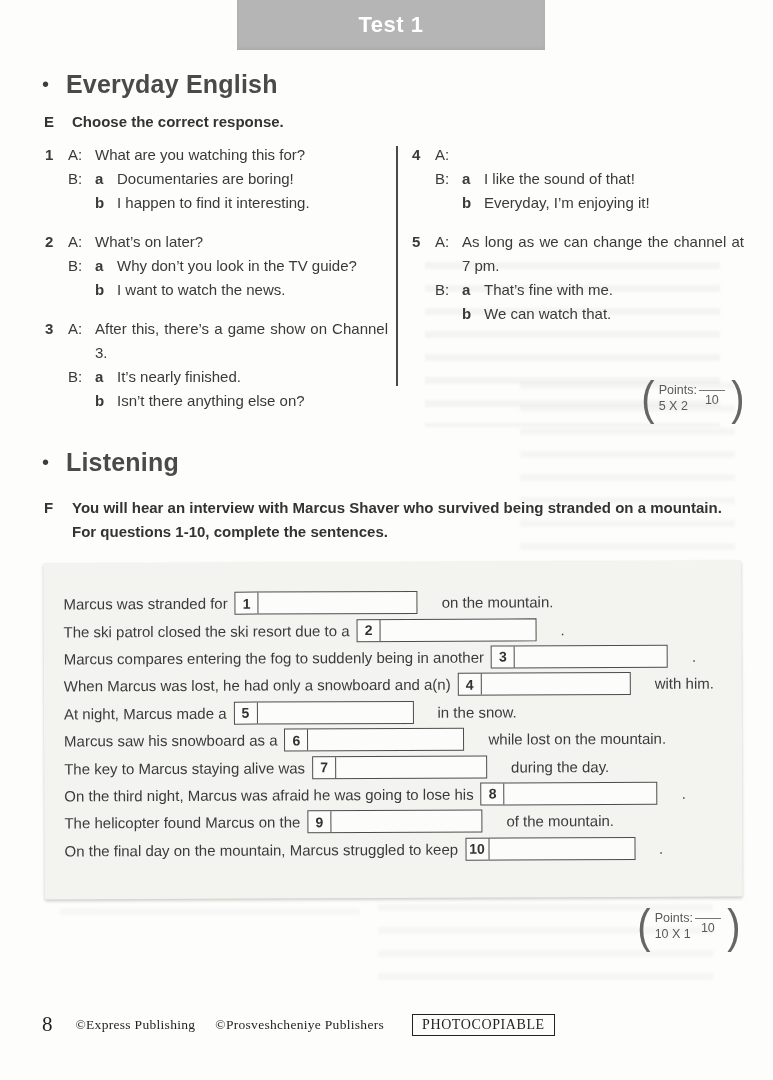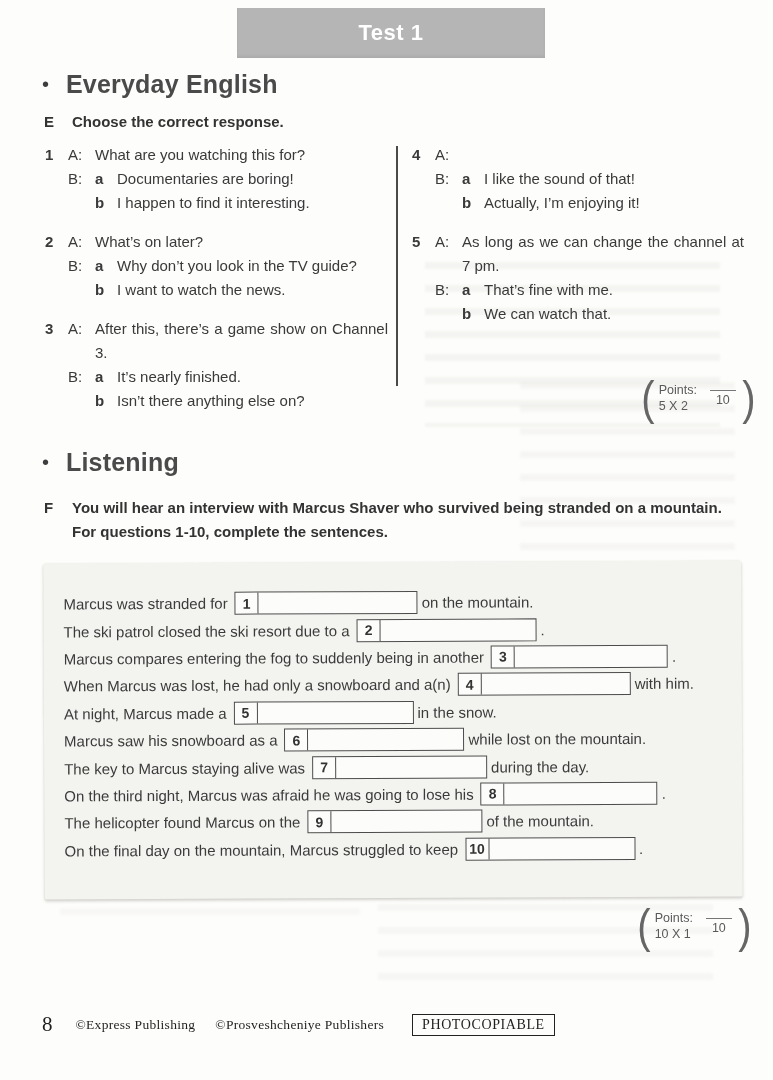--- a/index.html
+++ b/index.html
@@ -6,21 +6,21 @@
   html,body { width:773px; height:1080px; overflow:hidden; }
   body {
     position:relative;
     background:#fdfdfb;
     font-family:"Liberation Sans","DejaVu Sans",sans-serif;
     color:#3a3a3a;
   }
 
   
   .banner {
-    position:absolute; left:237px; top:8px; width:308px; height:50px;
+    position:absolute; left:237px; top:0; width:308px; height:50px;
     background:#b5b5b5;
     display:flex; align-items:center; justify-content:center;
     box-shadow:inset 0 -2px 3px rgba(0,0,0,.06);
   }
   .banner-title { color:#ffffff; font-weight:700; font-size:22px; letter-spacing:.5px; }
 
   
   .sec-head { position:absolute; display:flex; align-items:center; color:#4a4a4a; }
   .sec-head .bullet { font-size:20px; width:24px; color:#3d3d3d; }
   .sec-head .head-text { font-size:25px; letter-spacing:.2px;font-weight:bold; }
@@ -46,39 +46,39 @@
   .l2 { padding-left:23px; }
   .l3 { padding-left:50px; }
   .qtext { flex:1; }
   .just { text-align:justify; }
 
   
   .points { position:absolute; display:flex; align-items:center; color:#5a5a5a; }
   .points-1 { left:640px; top:374px; }
   .points-2 { left:636px; top:902px; }
   .paren { font-size:47px; font-weight:400; color:#666; line-height:1; transform:scaleX(.85); }
-  .pin { display:flex; gap:11px; align-items:center; margin:0 3px; }
+  .pin { display:flex; gap:0; align-items:center; margin:0 3px; }
   .pcol { font-size:12.5px; line-height:16px; white-space:nowrap; }
   .pscore { display:flex; flex-direction:column; align-items:center; width:30px; }
   .pline { width:26px; height:2px; border-bottom:1.3px solid #777; margin-bottom:2px; }
   .ptotal { font-size:12.5px; line-height:14px; }
 
   
   .listen-box {
     position:absolute; left:44px; top:562px; width:698px; height:336px;
     background:#f3f3ef;
     transform:rotate(-.25deg);
     box-shadow:0 2px 3px rgba(90,88,80,.25), 0 0 2px rgba(0,0,0,.06);
     border-radius:2px;
     padding:27px 0 0 20px;
   }
   .lrow { display:flex; align-items:center; height:27.4px; font-size:15px; color:#3b3b3b; white-space:nowrap; }
   .ltext { flex:none; }
   .pre { margin-right:7px; }
-  .post { margin-left:4px; }
+  .post { margin-left:24px; }
   .blank {
     display:inline-flex; align-items:stretch; flex:none;
     border:1.6px solid #4c4c4c; height:23px; background:#fcfcfa;
   }
   .bn {
     min-width:23px; padding:0 3px; border-right:1.6px solid #4c4c4c;
     display:flex; align-items:center; justify-content:center;
     font-weight:700; font-size:14px; color:#333;
   }
   .bs { display:inline-block; }
@@ -196,21 +196,21 @@
       <span class="qnum">4</span>
       <span class="sp">A:</span>
     </div>
     <div class="ql l2">
       <span class="sp">B:</span>
       <span class="ol">a</span>
       <span class="qtext">I like the sound of that!</span>
     </div>
     <div class="ql l3">
       <span class="ol">b</span>
-      <span class="qtext">Actually, I’m enjoying it!</span>
+      <span class="qtext">Everyday, I’m enjoying it!</span>
     </div>
   </div>
 
   <div class="q">
     <div class="ql l1">
       <span class="qnum">5</span>
       <span class="sp">A:</span>
       <span class="qtext just">As long as we can change the channel at 7 pm.</span>
     </div>
     <div class="ql l2">

